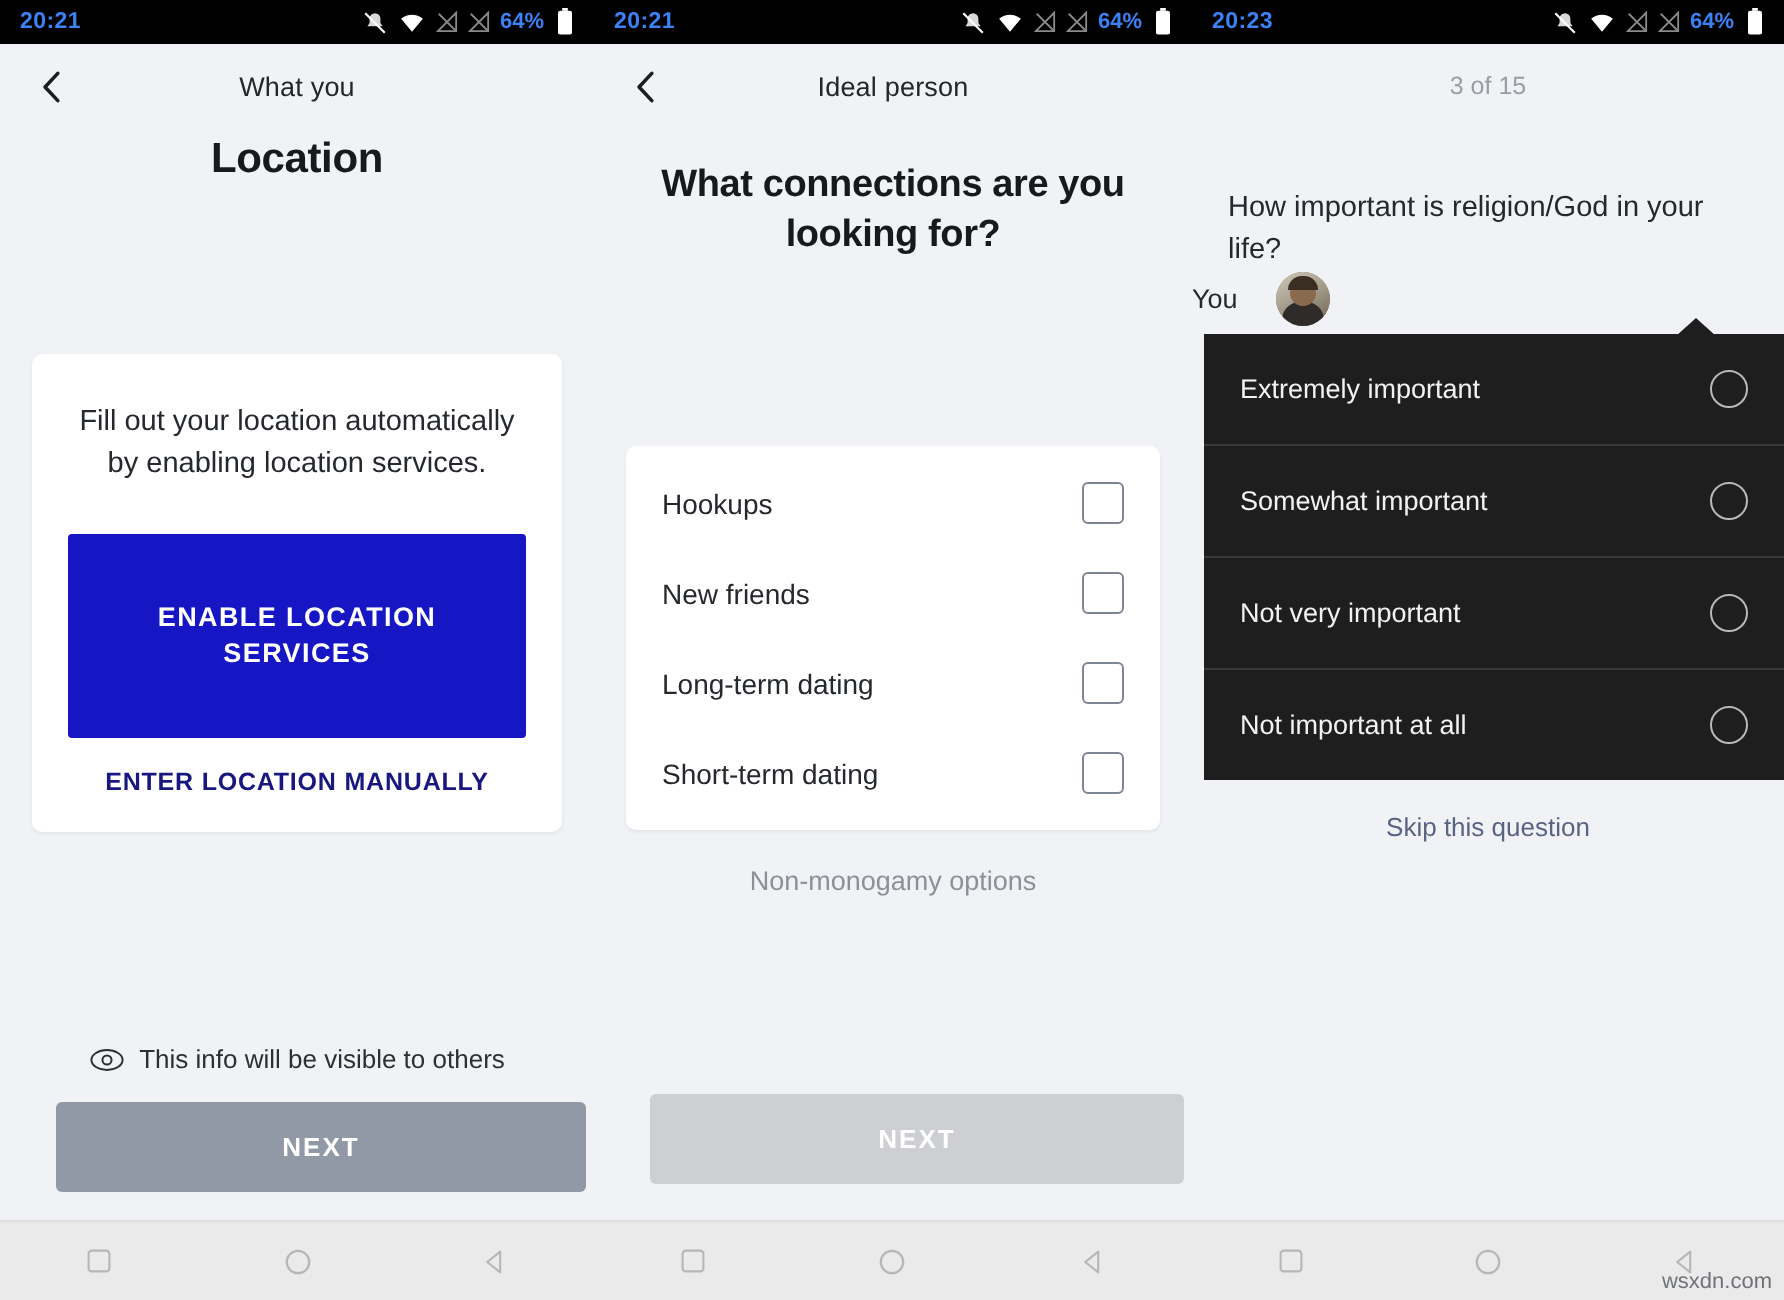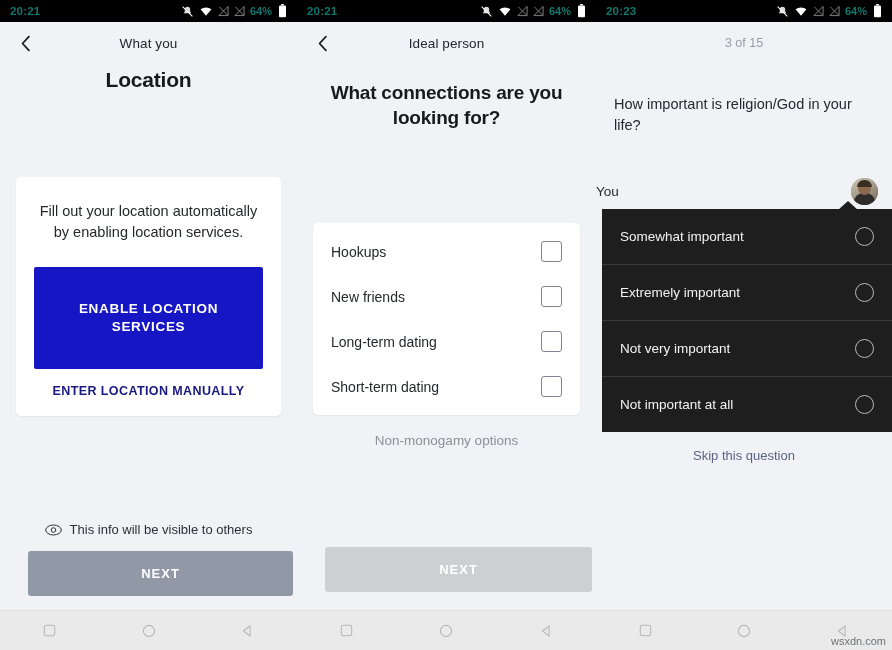--- a/index.html
+++ b/index.html
@@ -23,21 +23,21 @@
     overflow: hidden;
   }
   .phone.p1 { width: 297px; }
   .phone.p2 { width: 299px; }
   .phone.p3 { width: 296px; }
 
   
   .statusbar {
     height: 22px;
     background: #000000;
-    color: #0f766e;
+    color: #3b82f6;
     display: flex;
     align-items: center;
     padding: 0 10px;
     flex: none;
   }
   .status-time {
     font-size: 11.5px;
     font-weight: bold;
     letter-spacing: 0.2px;
   }
@@ -234,24 +234,23 @@
     color: #8c9097;
     cursor: pointer;
     font-family: inherit;
   }
   .footer2 { margin-top: auto; padding-bottom: 18px; }
 
   
   .you-row {
     display: flex;
     align-items: center;
-    justify-content: space-between;
+    justify-content: flex-start;
     gap: 19px;
     padding-right: 14px;
-    margin-top: 42px;
   }
   .you-label { font-size: 13.5px; color: #25282d; }
   .avatar {
     width: 27px; height: 27px;
     border-radius: 50%;
     overflow: hidden;
     background: #8a7f72;
     position: relative;
     flex: none;
   }
@@ -537,25 +536,25 @@
             <span class="body"></span>
             <span class="face"></span>
             <span class="hair"></span>
         </span>
       </div>
 
       <div class="answers-wrap">
         <span class="pointer"></span>
         <div class="answers">
           <div class="ans-row">
-            <span class="ans-label">Somewhat important</span>
+            <span class="ans-label">Extremely important</span>
             <span class="radio"></span>
           </div>
           <div class="ans-row">
-            <span class="ans-label">Extremely important</span>
+            <span class="ans-label">Somewhat important</span>
             <span class="radio"></span>
           </div>
           <div class="ans-row">
             <span class="ans-label">Not very important</span>
             <span class="radio"></span>
           </div>
           <div class="ans-row">
             <span class="ans-label">Not important at all</span>
             <span class="radio"></span>
           </div>

